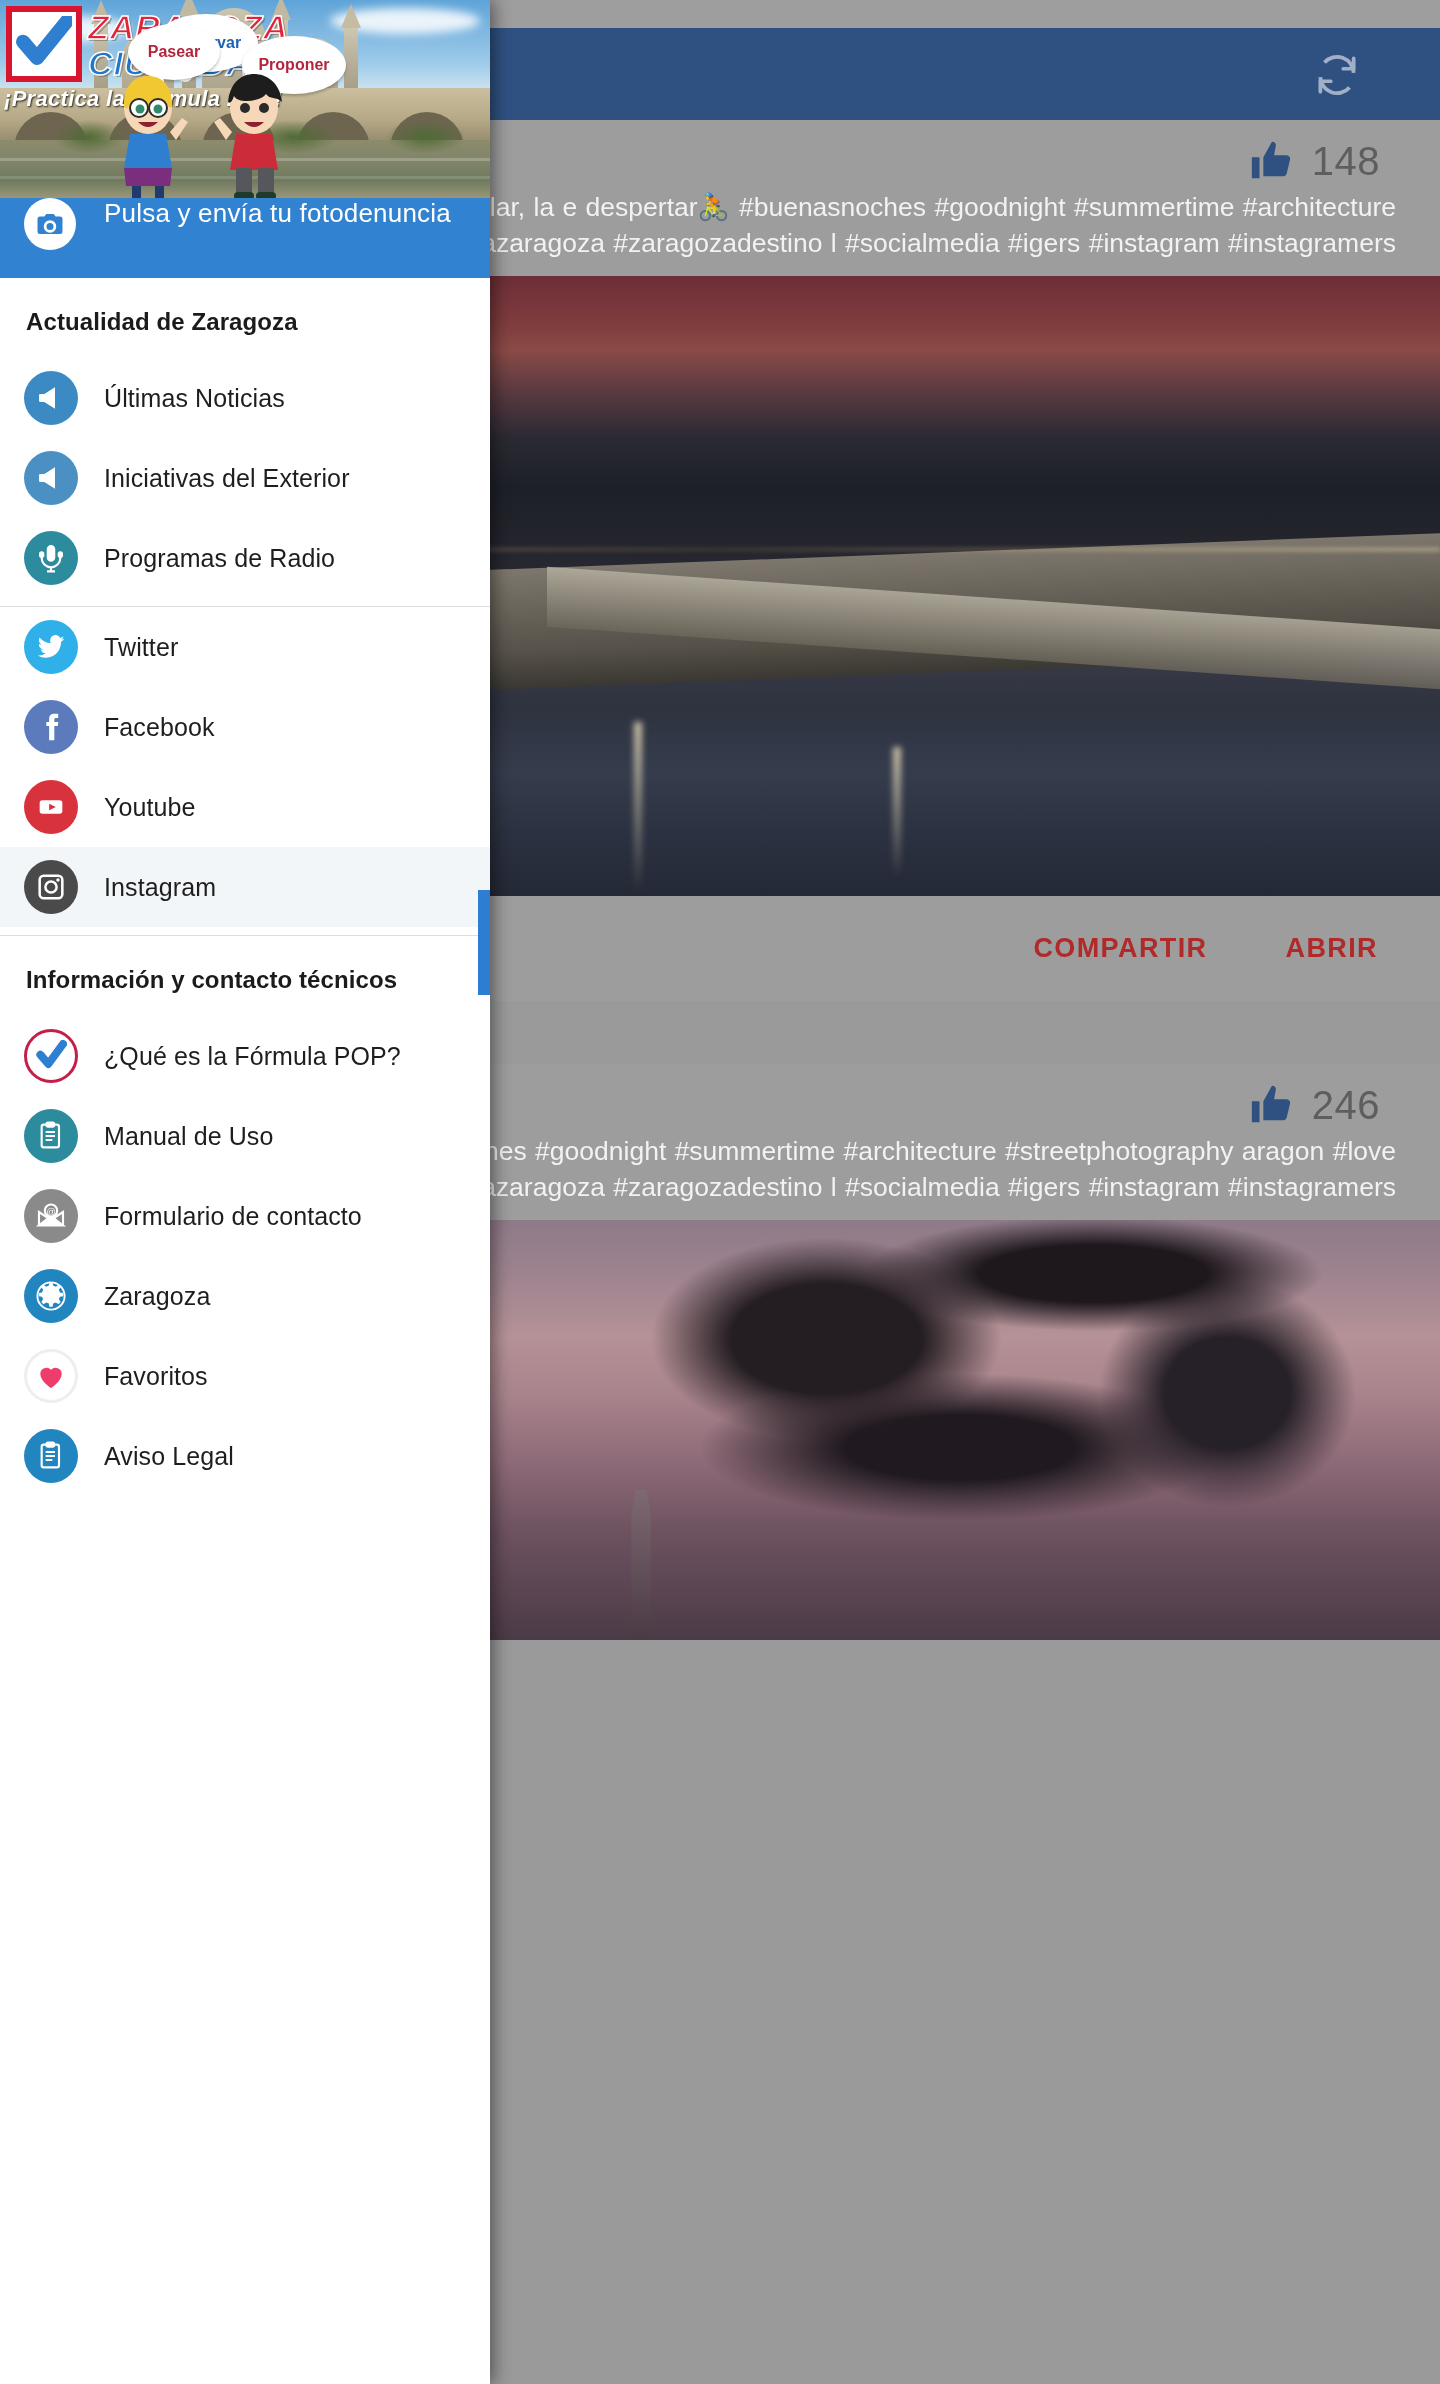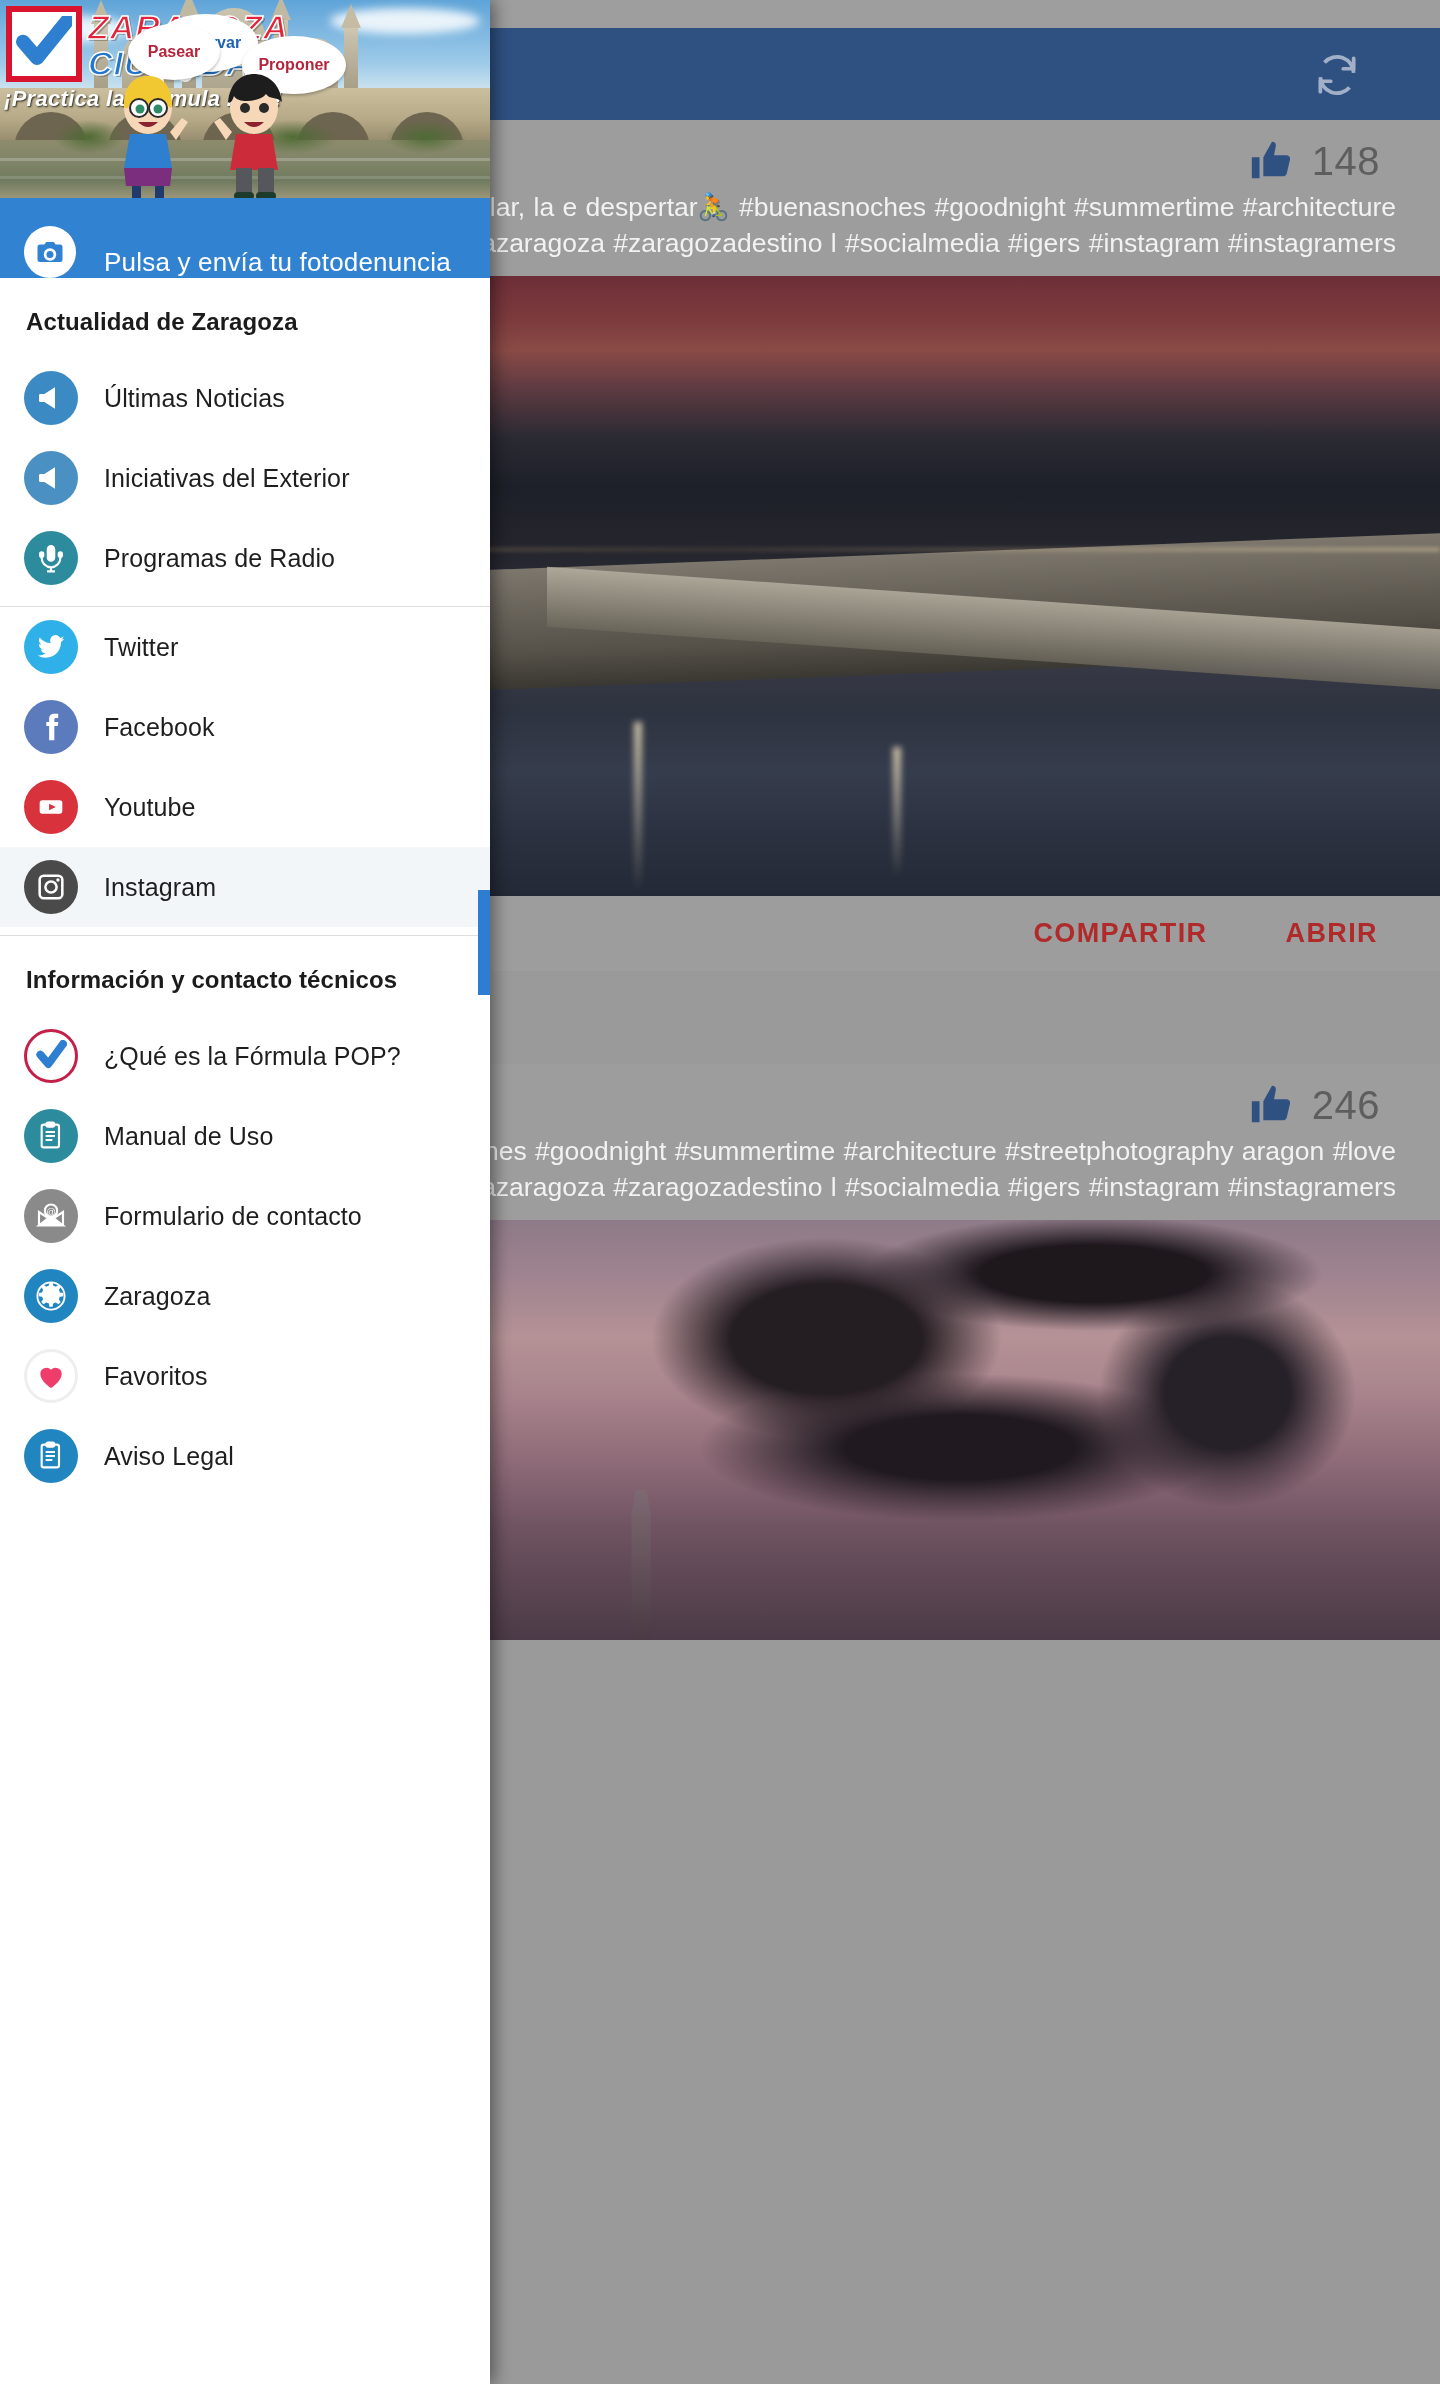--- a/index.html
+++ b/index.html
@@ -30,21 +30,21 @@
   .like-icon { width: 46px; height: 46px; color: #2f5182; }
   .like-icon svg { width: 100%; height: 100%; display: block; }
   .like-count { font-size: 40px; color: #5e5e5e; letter-spacing: .5px; }
   .caption {
     color: #f2f2f2; font-size: 26.5px; line-height: 1.35;
     text-align: right; padding: 0 44px 14px 0; word-spacing: 1px;
   }
   .photo { width: 1440px; position: relative; overflow: hidden; }
   .actions {
     display: flex; justify-content: flex-end; gap: 78px;
-    padding: 22px 62px; background: #9d9d9d;
+    padding: 37px 62px; background: #9d9d9d;
   }
   .actions span { color: #b02a2a; font-size: 27px; font-weight: bold; letter-spacing: 1.4px; }
 
   
   .photo-night {
     background:
       linear-gradient(to bottom,
         #6d2e38 0%, #7d3b3d 7%, #8a4a46 12%, #5f3b42 18%,
         #2b2a33 26%, #1d2028 34%, #23242c 42%,
         #2a2b34 52%, #3a3b46 60%, #2e3340 70%,
@@ -167,21 +167,21 @@
   .bubble::after{
     content:""; position:absolute; left:22%; bottom:-10px; width:16px; height:16px;
     background:#fff; border-radius:50%;
   }
   .kid { position:absolute; z-index:5; bottom:0; }
   .kid-girl { left:106px; width:84px; height:130px; }
   .kid-boy  { left:212px; width:84px; height:130px; }
 
   
   .photo-cta {
-    display:flex; align-items:flex-end; gap:28px;
+    display:flex; align-items:flex-start; gap:28px;
     height: 80px; background:#3183d1; padding-left: 24px;
   }
   .cta-circle {
     width: 52px; height: 52px; border-radius:50%; background:#ffffff;
     display:flex; align-items:center; justify-content:center; flex:none;
   }
   .cta-circle svg { width: 30px; height: 30px; fill:#3183d1; }
   .cta-label { color:#ffffff; font-size: 26px; letter-spacing:.2px; }
 
   

